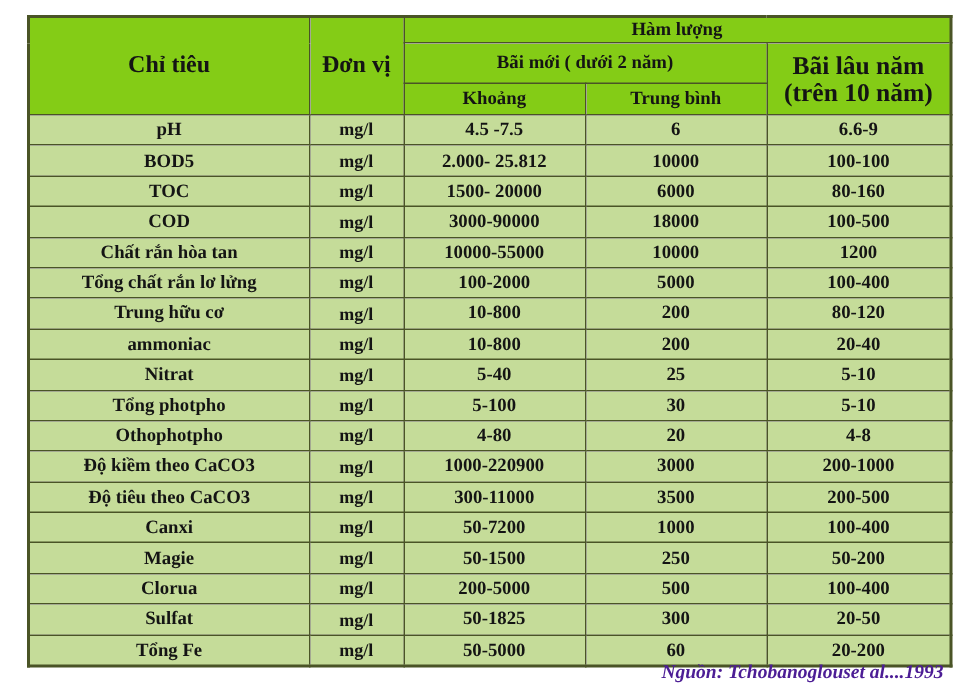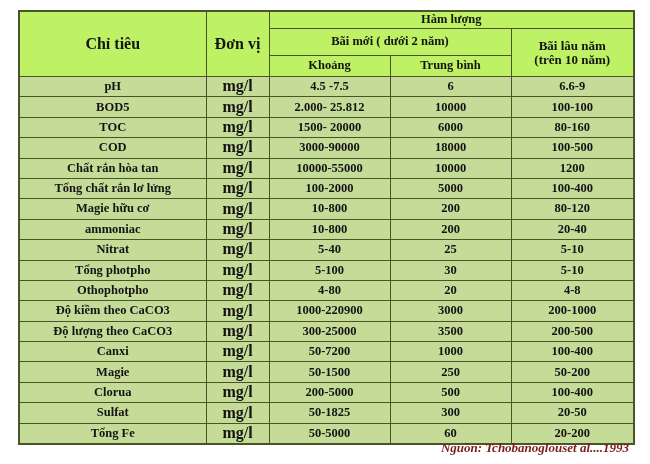--- a/index.html
+++ b/index.html
@@ -37,56 +37,56 @@
     text-align: center;
     vertical-align: middle;
     font-weight: bold;
     color: #141414;
     line-height: 1.05;
     overflow: hidden;
     white-space: nowrap;
   }
   
   thead th {
-    background: #bef264;
+    background: #84cc16;
     font-size: 12.5px;
     margin-top: 24px;
   }
   th.top-span { height: 16px; }
   th.tier2 { height: 26px; }
   th.tier3 { height: 20px; }
   th.rowspan-3 { height: 62px; font-size: 16px; }
-  th.rowspan-2-right { font-size: 13px; line-height: 1.25; }
+  th.rowspan-2-right { font-size: 17px; line-height: 1.25; }
 
   tbody td {
     background: #c5dc99;
     height: 19.4px;
     font-size: 12.5px;
   }
   tbody tr td.c-name { font-size: 12.5px; }
-  tbody tr td.c-unit { font-size: 16px; }
+  tbody tr td.c-unit { font-size: 12px; }
 
   
   col.col-name { width: 187px; }
   col.col-unit { width: 63px; }
   col.col-range { width: 121px; }
   col.col-avg  { width: 121px; }
   col.col-old  { width: 123px; }
 
   #source-note {
     position: absolute;
     left: 18px;
     top: 440px;
     width: 615px;
     text-align: right;
     font-family: "Liberation Serif", "DejaVu Serif", serif;
     font-style: italic;
     font-weight: bold;
     font-size: 13px;
-    color: #7f1d1d;
+    color: #4c1d95;
     padding-right: 4px;
     box-sizing: border-box;
   }
 </style>
 </head>
 <body>
 
 <div id="doc">
 
   <div id="table-wrap">
@@ -153,21 +153,21 @@
             <td class="c-old">1200</td>
           </tr>
           <tr>
             <td class="c-name">Tổng chất rắn lơ lửng</td>
             <td class="c-unit">mg/l</td>
             <td class="c-range">100-2000</td>
             <td class="c-avg">5000</td>
             <td class="c-old">100-400</td>
           </tr>
           <tr>
-            <td class="c-name">Magie hữu cơ</td>
+            <td class="c-name">Trung hữu cơ</td>
             <td class="c-unit">mg/l</td>
             <td class="c-range">10-800</td>
             <td class="c-avg">200</td>
             <td class="c-old">80-120</td>
           </tr>
           <tr>
             <td class="c-name">ammoniac</td>
             <td class="c-unit">mg/l</td>
             <td class="c-range">10-800</td>
             <td class="c-avg">200</td>
@@ -195,23 +195,23 @@
             <td class="c-old">4-8</td>
           </tr>
           <tr>
             <td class="c-name">Độ kiềm theo CaCO3</td>
             <td class="c-unit">mg/l</td>
             <td class="c-range">1000-220900</td>
             <td class="c-avg">3000</td>
             <td class="c-old">200-1000</td>
           </tr>
           <tr>
-            <td class="c-name">Độ lượng theo CaCO3</td>
-            <td class="c-unit">mg/l</td>
-            <td class="c-range">300-25000</td>
+            <td class="c-name">Độ tiêu theo CaCO3</td>
+            <td class="c-unit">mg/l</td>
+            <td class="c-range">300-11000</td>
             <td class="c-avg">3500</td>
             <td class="c-old">200-500</td>
           </tr>
           <tr>
             <td class="c-name">Canxi</td>
             <td class="c-unit">mg/l</td>
             <td class="c-range">50-7200</td>
             <td class="c-avg">1000</td>
             <td class="c-old">100-400</td>
           </tr>

